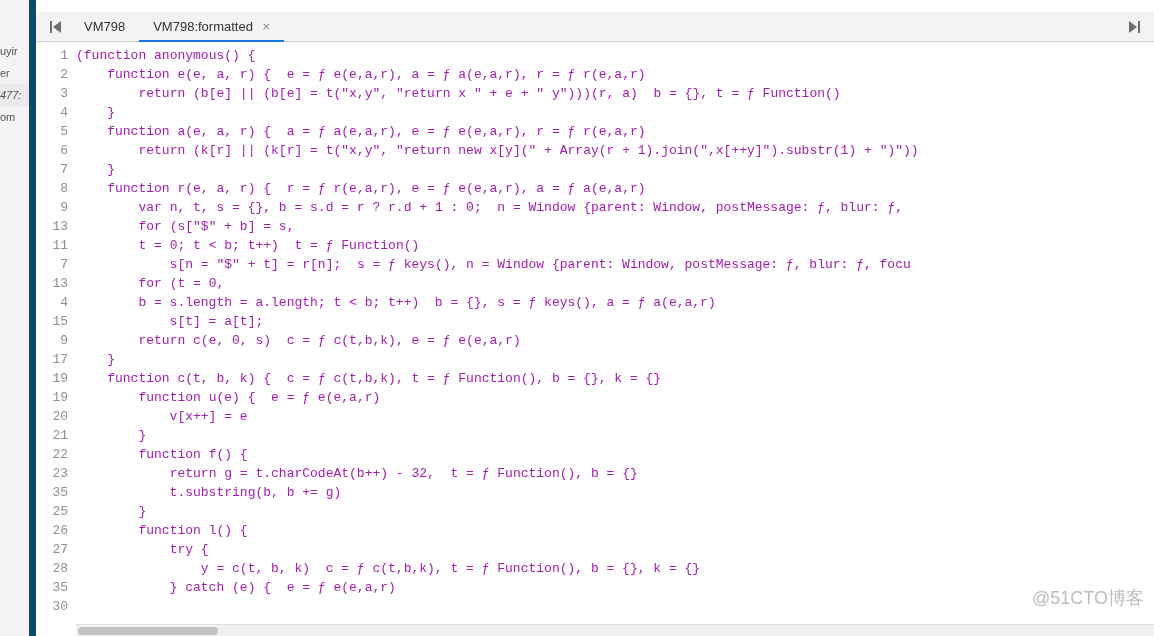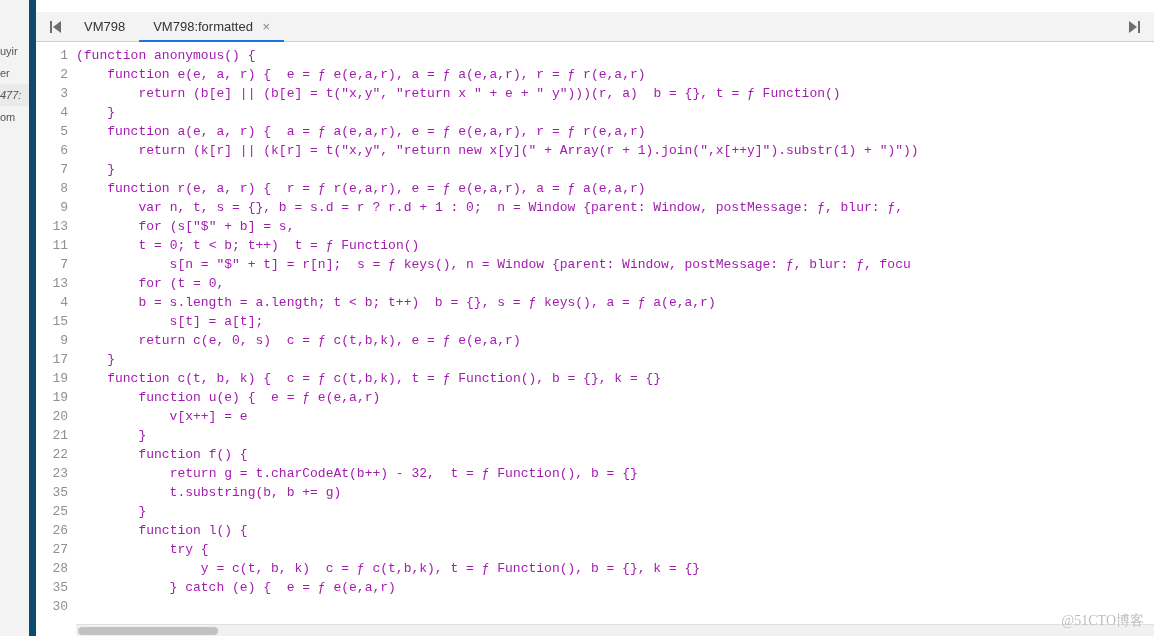--- a/index.html
+++ b/index.html
@@ -104,24 +104,24 @@
 }
 .hscroll .thumb {
   position: absolute;
   left: 2px; top: 2px;
   width: 140px; height: 8px;
   background: #c2c2c2;
   border-radius: 4px;
 }
 .watermark {
   position: absolute;
-  right: 10px; bottom: 6px;
+  right: 10px; bottom: 26px;
   color: #bdbdbd;
-  font-family: Liberation Serif, serif;
-  font-size: 14px;
+  font-family: Liberation Sans, sans-serif;
+  font-size: 18px;
   pointer-events: none;
 }
 </style>
 </head>
 <body>
 
 <div class="layout">
   <div class="left-sidebar">
     <div>uyir</div>
     <div>er</div>

